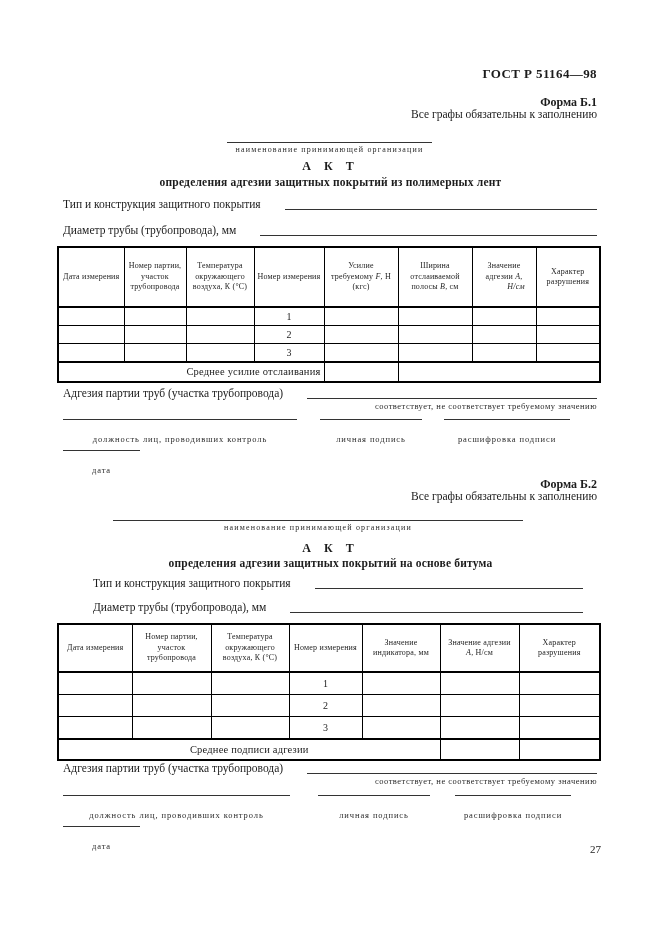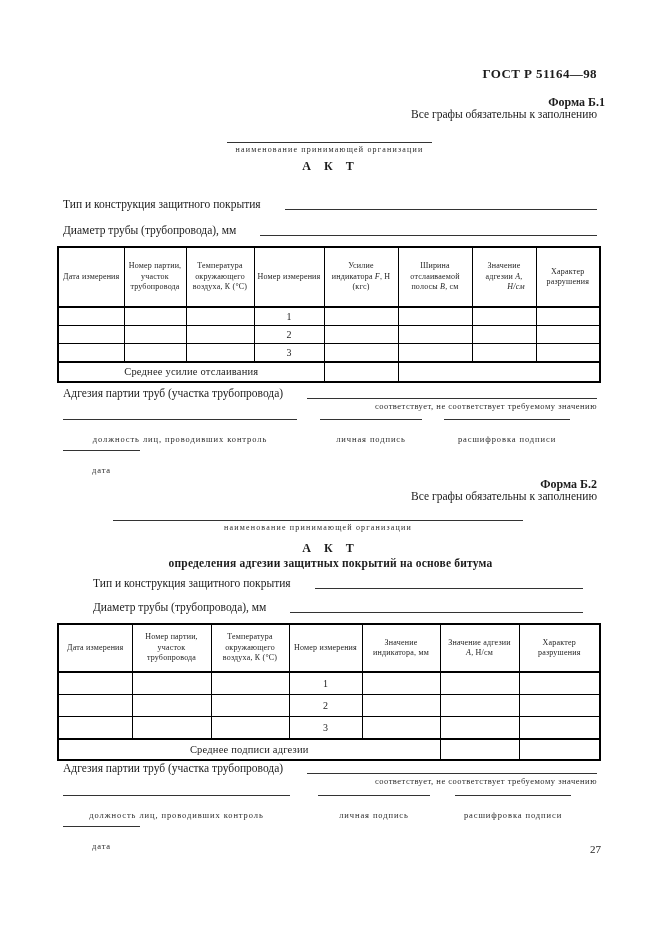--- a/index.html
+++ b/index.html
@@ -33,48 +33,49 @@
   table.gtable td {
     border:1px solid #000; text-align:center; vertical-align:middle;
     font-size:8px; line-height:1.3; padding:2px 3px; letter-spacing:0.2px;
     overflow:hidden;
   }
   tr.hdr td { border-bottom:2px solid #000; }
   tr.datarow td { font-size:10px; }
   tr.ftr td { border-top:2px solid #000; font-size:10.5px; letter-spacing:0.2px; }
   .t1 tr.hdr td { height:54px; }
   .t1 tr.datarow td { height:13px; }
-  .t1 tr.ftr td { height:14px; }
+  .t1 tr.ftr td { height:14px;text-align:right; }
   .t2 tr.hdr td { height:42px; }
   .t2 tr.datarow td { height:17px; }
   .t2 tr.ftr td { height:15px; }
   td.ftr-right { text-align:right; padding-right:6px; }
 
   .match-note { font-size:8.5px; letter-spacing:0.5px; white-space:nowrap; color:#2a2a2a; }
   .sig-blank { border-bottom:1px solid #333; height:10px; }
   .sig-caption { font-size:8.5px; letter-spacing:0.9px; text-align:center;
                  margin-top:14px; color:#2a2a2a; white-space:nowrap; }
   .page-num { font-size:11px; }
 </style>
 </head>
 <body>
 
 <div class="page">
 
   <div class="abs gost-num" style="top:66px; right:64px;">ГОСТ Р 51164—98</div>
 
-  <div class="abs form-label" style="top:95px; right:56px;">Форма Б.1</div>
+  <div class="abs form-label" style="top:95px; right:64px;">Форма Б.1</div>
   <div class="abs mandatory-note" style="top:108px; right:64px;">Все графы обязательны к заполнению</div>
 
   <div class="abs" style="top:130px; left:227px; width:205px;">
     <div class="org-line"></div>
     <div class="small-caption center-al" style="margin-top:2px;">наименование принимающей организации</div>
   </div>
 
   <div class="abs act-title center-al" style="top:159px; left:0; width:661px;">А К Т</div>
+  <div class="abs act-subtitle center-al" style="top:176px; left:0; width:661px;">определения адгезии защитных покрытий из полимерных лент</div>
 
   <div class="abs field-row" style="top:197px; left:63px; right:64px;">
     <span class="lbl">Тип и конструкция защитного покрытия</span>
     <span class="fill-line"></span>
   </div>
   <div class="abs field-row" style="top:223px; left:63px; right:64px;">
     <span class="lbl">Диаметр трубы (трубопровода), мм</span>
     <span class="fill-line"></span>
   </div>
 
@@ -88,21 +89,21 @@
         <col style="width:74px">
         <col style="width:64px">
         <col style="width:64px">
     </colgroup>
     <tbody>
         <tr class="hdr">
       <td><span>Дата измерения</span></td>
       <td><span>Номер партии, участок трубопровода</span></td>
       <td><span>Температура окружающего воздуха, К (°С)</span></td>
       <td><span>Номер измерения</span></td>
-      <td><span>Усилие индикатора </span><span style="font-style: italic;">F</span><span>, Н (кгс)</span></td>
+      <td><span>Усилие требуемому </span><span style="font-style: italic;">F</span><span>, Н (кгс)</span></td>
       <td><span>Ширина отслаиваемой полосы </span><span style="font-style: italic;">В</span><span>, см</span></td>
       <td><span>Значение адгезии </span><span style="font-style: italic;">А</span><span>, </span><span style="font-style: italic; margin-left: 24px;">Н/см</span></td>
       <td><span>Характер разрушения</span></td>
     </tr>
     <tr class="datarow">
       <td></td>
           <td></td>
           <td></td>
       <td>1</td>
       <td></td>

